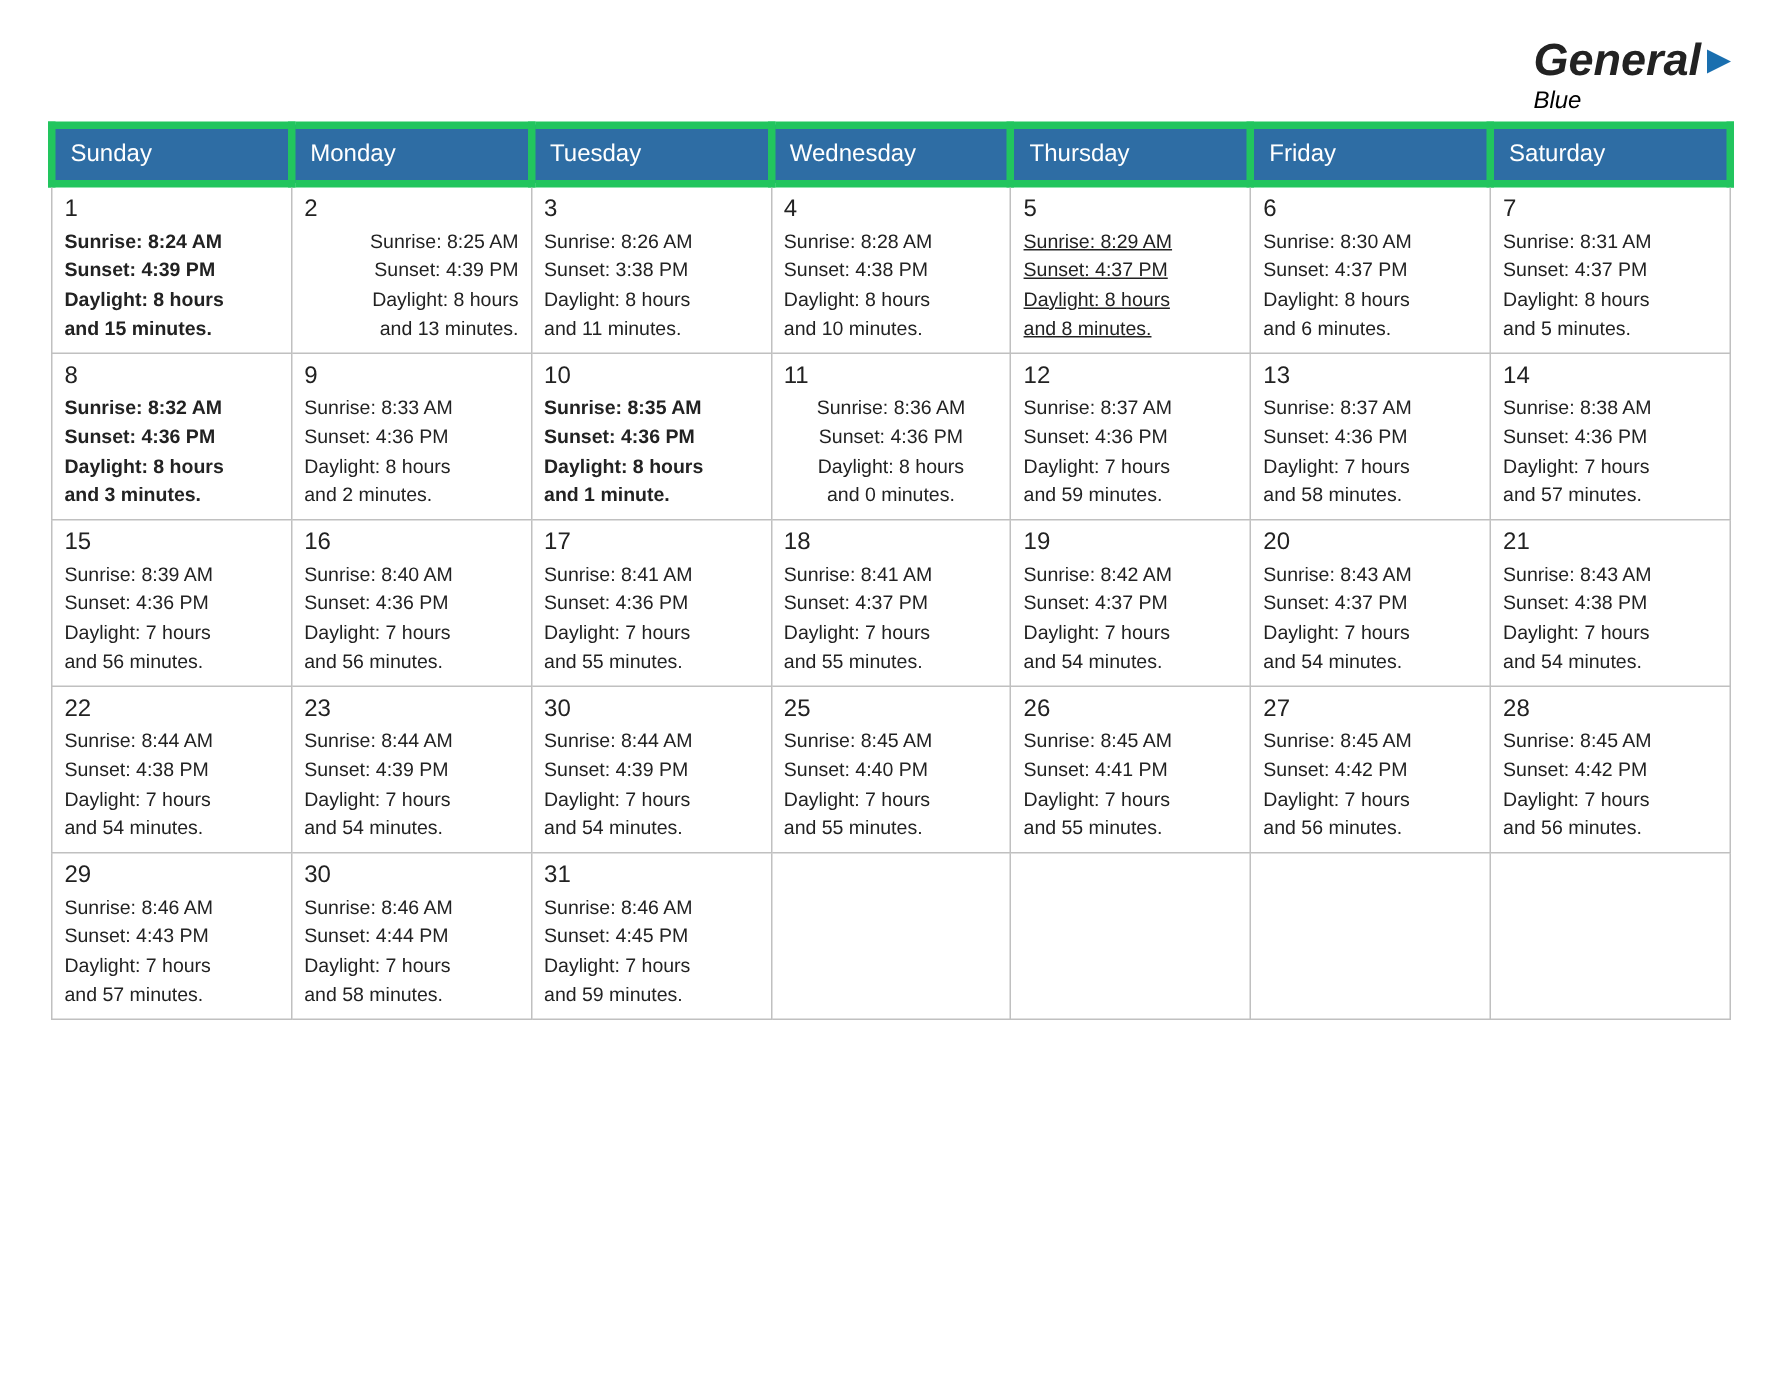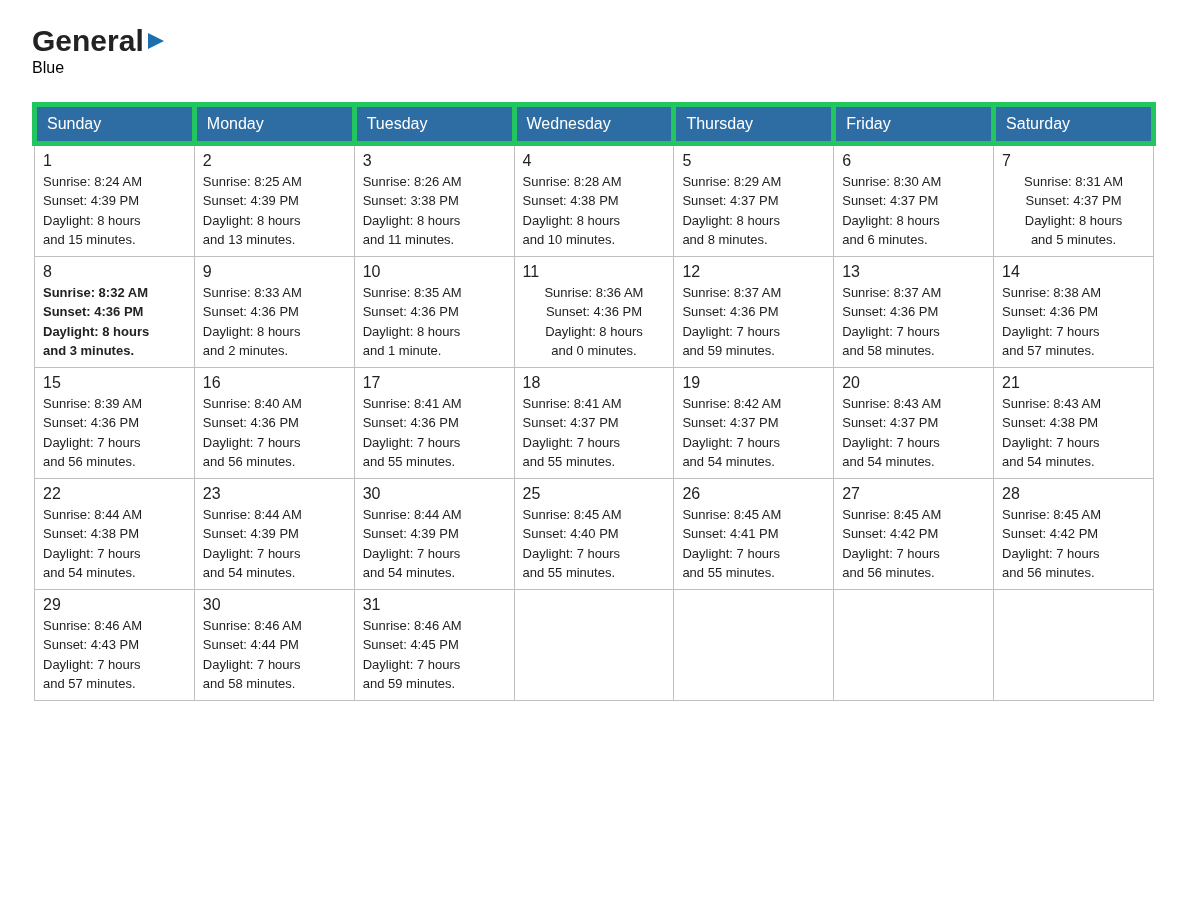--- a/index.html
+++ b/index.html
@@ -5,23 +5,24 @@
     * { box-sizing: border-box; margin: 0; padding: 0; }
     body {
       font-family: Arial, sans-serif;
       background: #fff;
       padding: 24px 32px;
       width: 1188px;
       min-height: 918px;
     }
     .header-area {
       display: flex;
-      justify-content: space-between;
+      justify-content: flex-end;
       align-items: flex-start;
-      margin-bottom: 25px;
+      margin-bottom: 4px;
+      font-style: italic;
     }
     .title-area {
       text-align: right;
     }
     .calendar-title {
       font-size: 52px;
       font-weight: bold;
       color: #222;
       line-height: 1.1;
     }
@@ -111,63 +112,63 @@
         <th>Wednesday</th>
         <th>Thursday</th>
         <th>Friday</th>
         <th>Saturday</th>
       </tr>
   </thead>
   <tbody id="calendar-body">
   <tr>
         <td>
           <span class="day-number">1</span>
-          <div class="day-info" style="white-space: pre-line;">Sunrise: 8:24 AM
+          <div class="day-info" style="white-space: pre-line; font-weight: bold;">Sunrise: 8:24 AM
 Sunset: 4:39 PM
 Daylight: 8 hours
 and 15 minutes.</div>
         </td>
         <td>
           <span class="day-number">2</span>
-          <div class="day-info" style="white-space: pre-line;">Sunrise: 8:25 AM
+          <div class="day-info" style="white-space: pre-line; text-align: right;">Sunrise: 8:25 AM
 Sunset: 4:39 PM
 Daylight: 8 hours
 and 13 minutes.</div>
         </td>
         <td>
           <span class="day-number">3</span>
           <div class="day-info" style="white-space: pre-line;">Sunrise: 8:26 AM
 Sunset: 3:38 PM
 Daylight: 8 hours
 and 11 minutes.</div>
         </td>
         <td>
           <span class="day-number">4</span>
           <div class="day-info" style="white-space: pre-line;">Sunrise: 8:28 AM
 Sunset: 4:38 PM
 Daylight: 8 hours
 and 10 minutes.</div>
         </td>
         <td>
           <span class="day-number">5</span>
-          <div class="day-info" style="white-space: pre-line;">Sunrise: 8:29 AM
+          <div class="day-info" style="white-space: pre-line; text-decoration: underline;">Sunrise: 8:29 AM
 Sunset: 4:37 PM
 Daylight: 8 hours
 and 8 minutes.</div>
         </td>
         <td>
           <span class="day-number">6</span>
           <div class="day-info" style="white-space: pre-line;">Sunrise: 8:30 AM
 Sunset: 4:37 PM
 Daylight: 8 hours
 and 6 minutes.</div>
         </td>
         <td>
           <span class="day-number">7</span>
-          <div class="day-info" style="white-space: pre-line; text-align: center;">Sunrise: 8:31 AM
+          <div class="day-info" style="white-space: pre-line;">Sunrise: 8:31 AM
 Sunset: 4:37 PM
 Daylight: 8 hours
 and 5 minutes.</div>
         </td>
       </tr>
       <tr>
         <td>
           <span class="day-number">8</span>
           <div class="day-info" style="white-space: pre-line; font-weight: bold;">Sunrise: 8:32 AM
 Sunset: 4:36 PM
@@ -176,21 +177,21 @@
         </td>
         <td>
           <span class="day-number">9</span>
           <div class="day-info" style="white-space: pre-line;">Sunrise: 8:33 AM
 Sunset: 4:36 PM
 Daylight: 8 hours
 and 2 minutes.</div>
         </td>
         <td>
           <span class="day-number">10</span>
-          <div class="day-info" style="white-space: pre-line;">Sunrise: 8:35 AM
+          <div class="day-info" style="white-space: pre-line; font-weight: bold;">Sunrise: 8:35 AM
 Sunset: 4:36 PM
 Daylight: 8 hours
 and 1 minute.</div>
         </td>
         <td>
           <span class="day-number">11</span>
           <div class="day-info" style="white-space: pre-line; text-align: center;">Sunrise: 8:36 AM
 Sunset: 4:36 PM
 Daylight: 8 hours
 and 0 minutes.</div>

